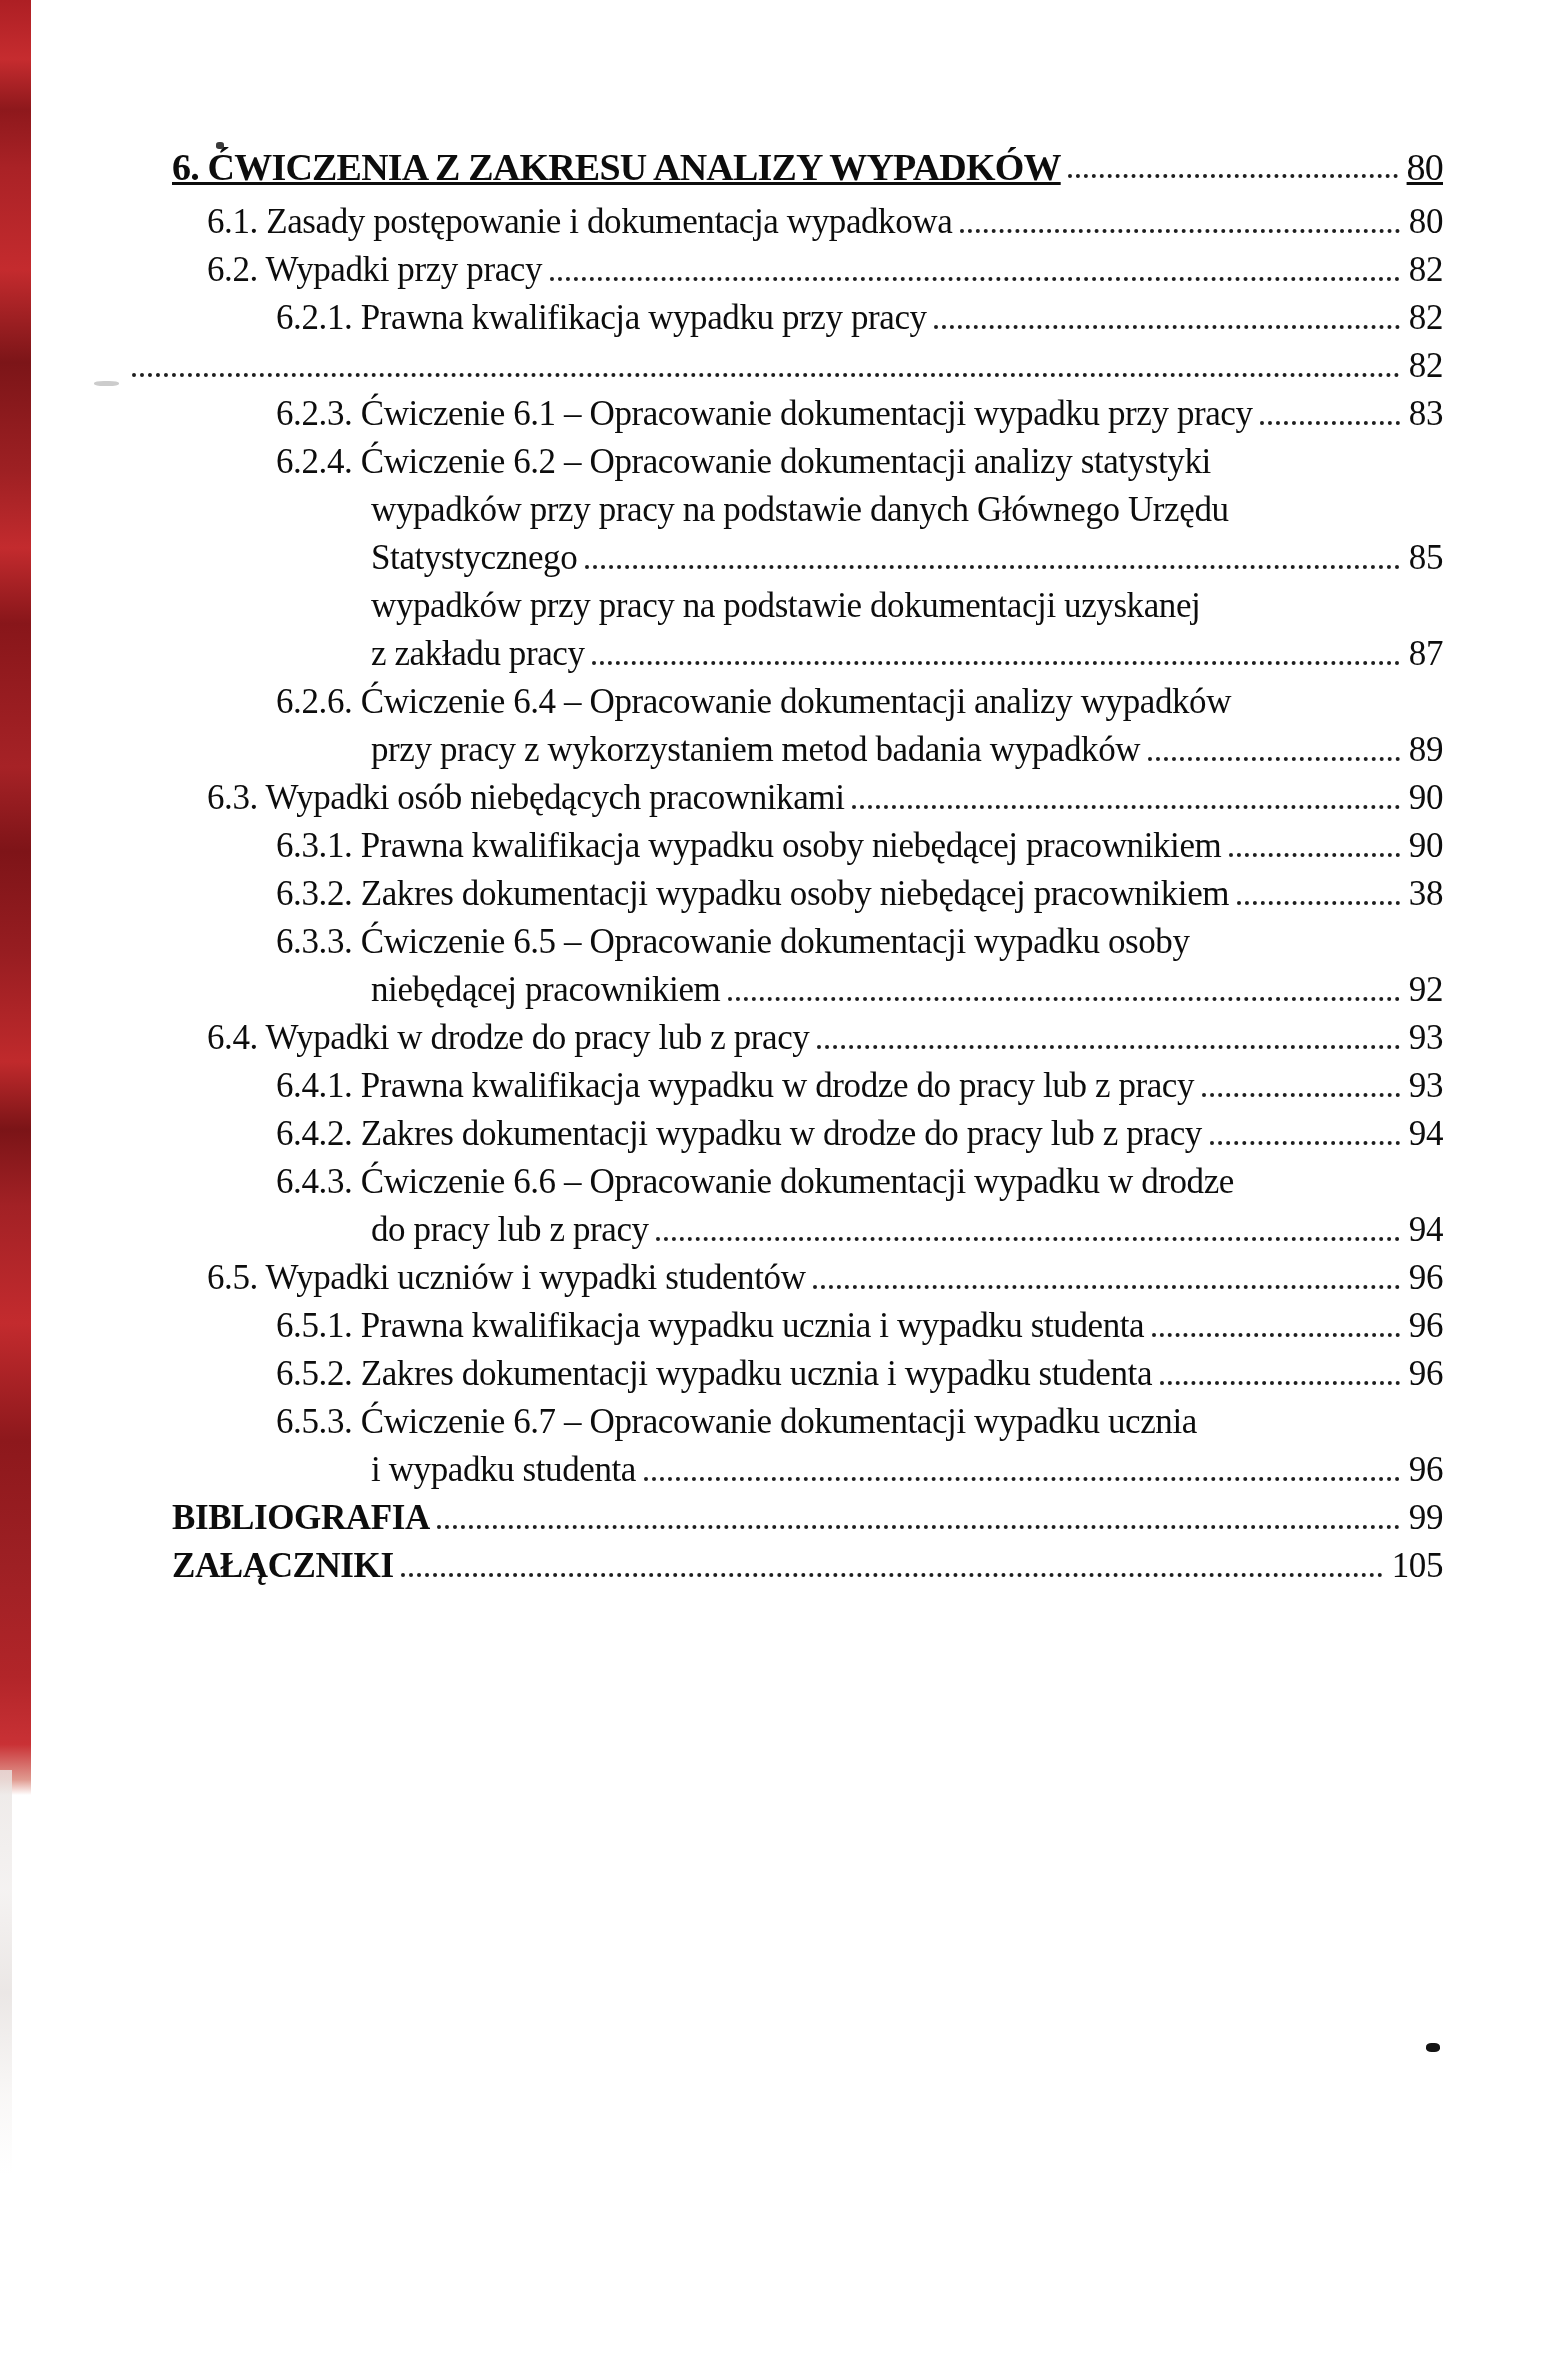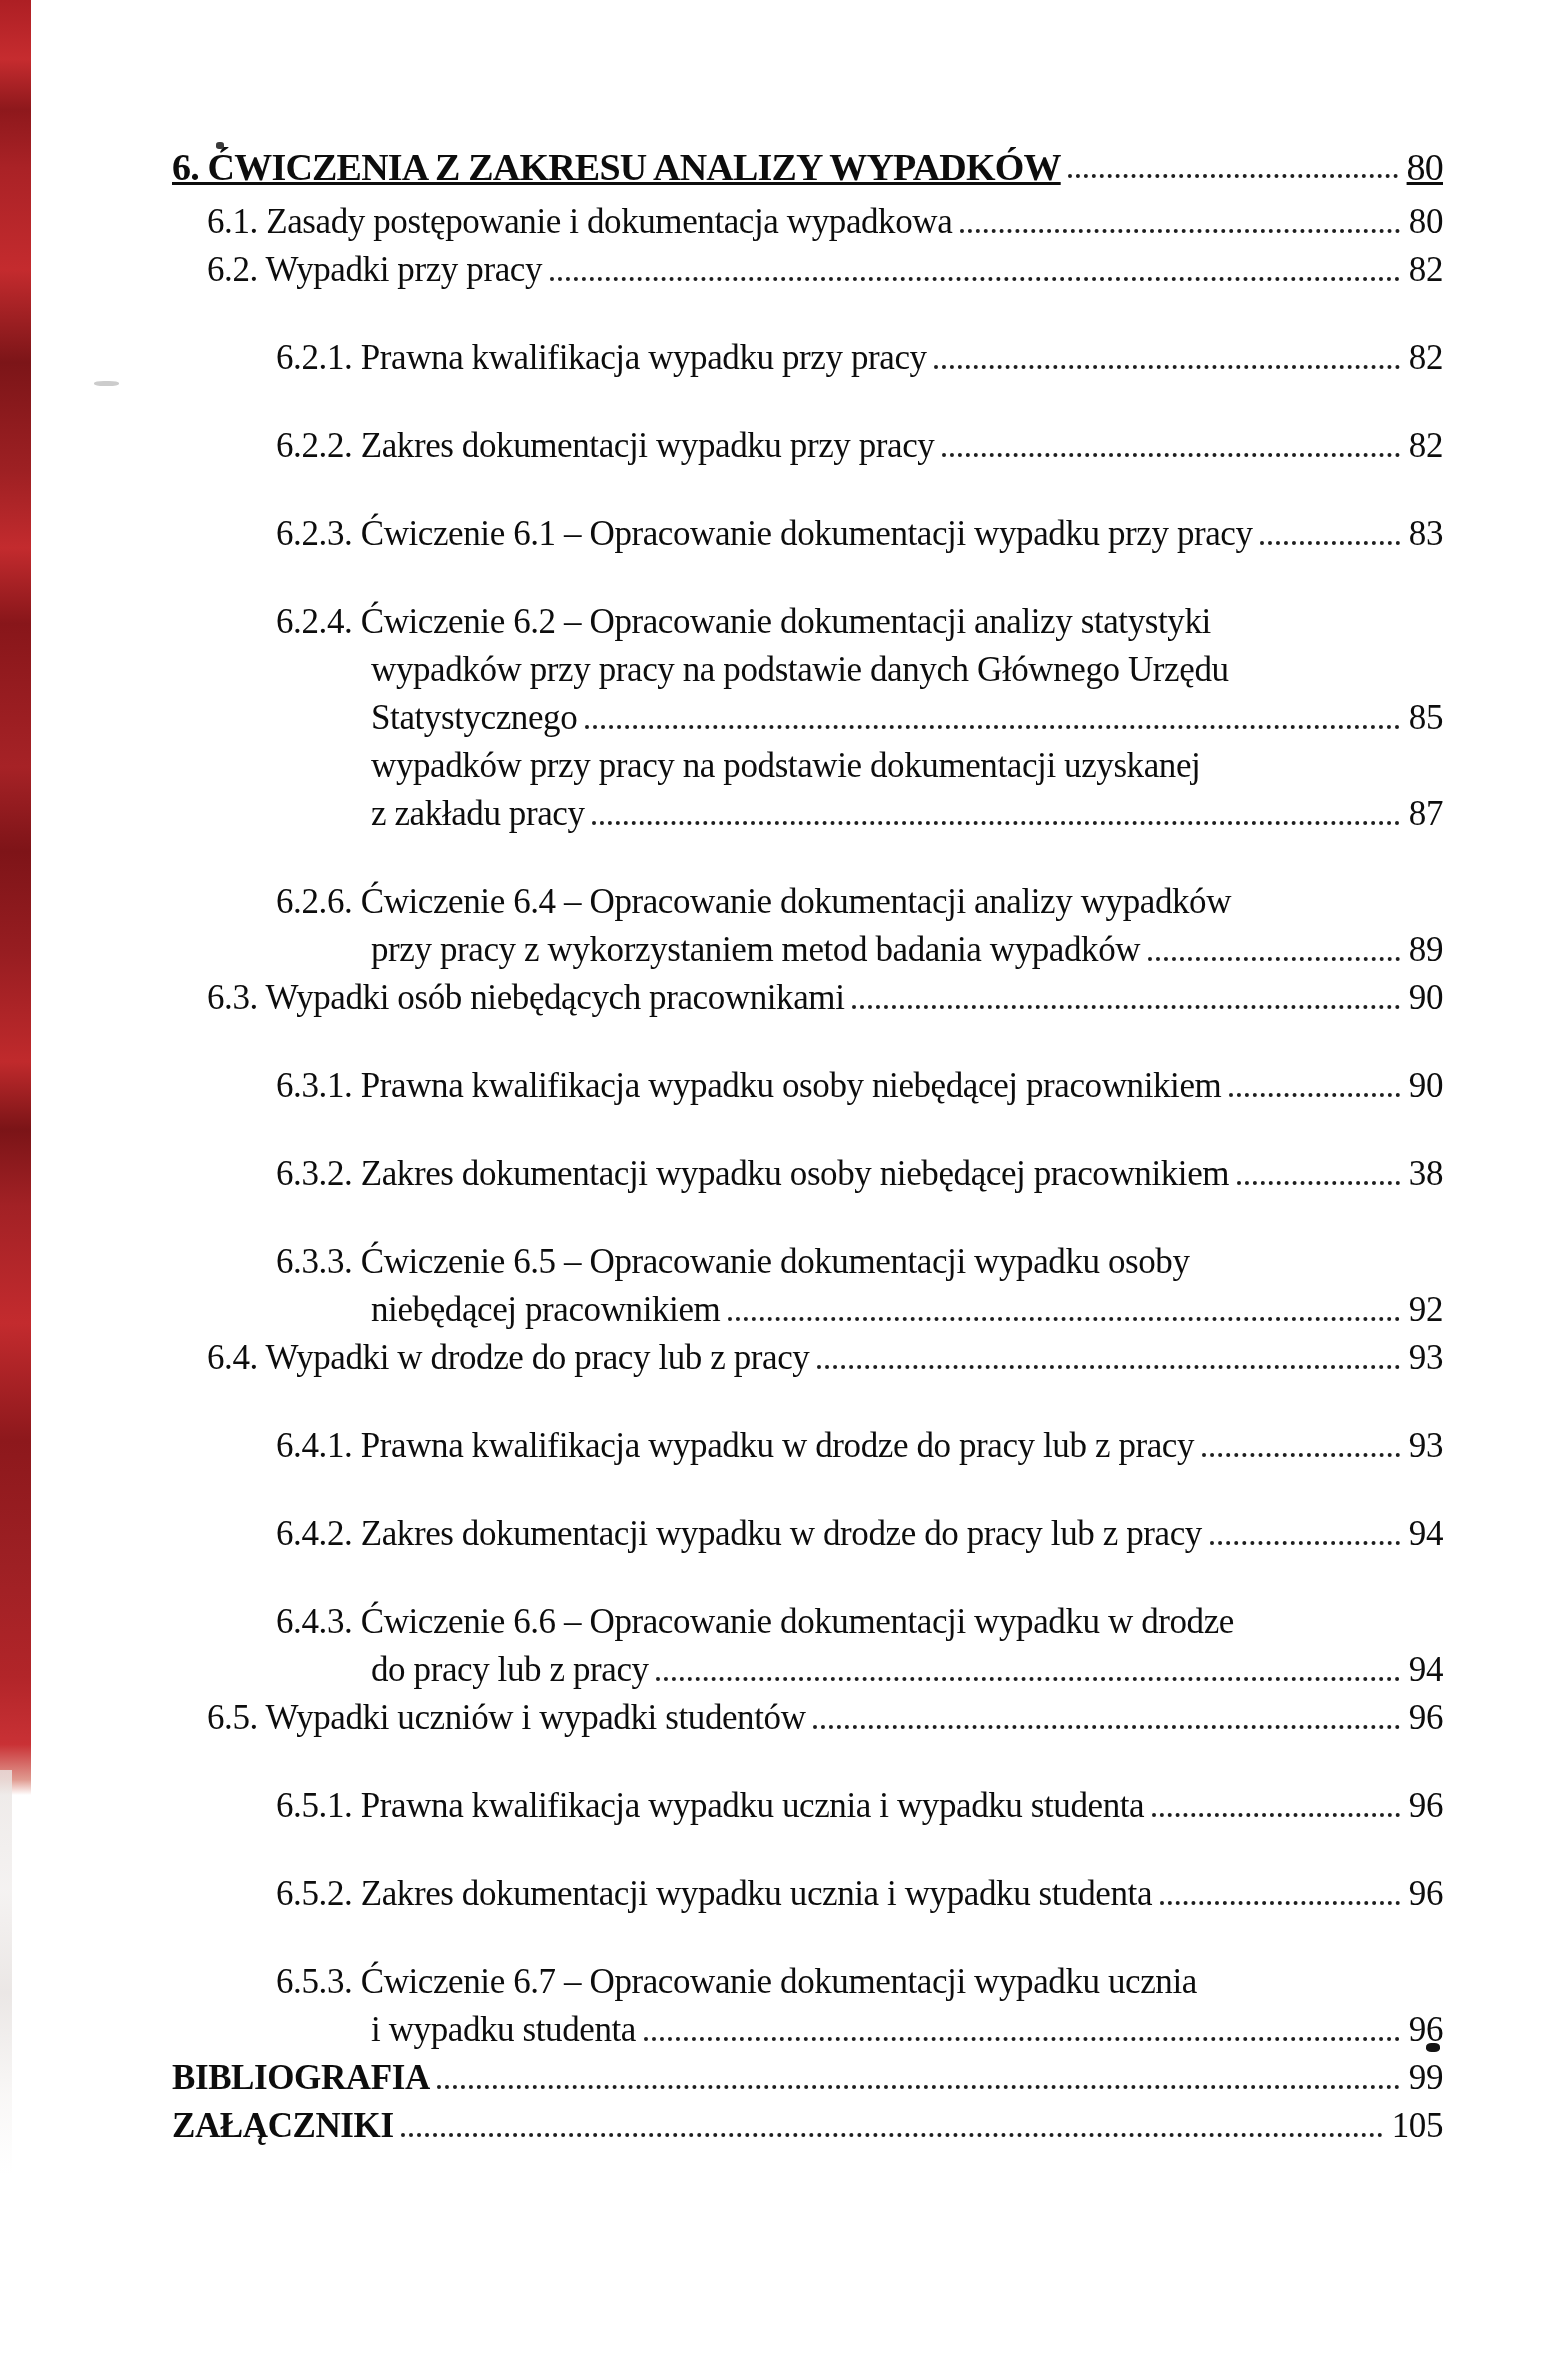--- a/index.html
+++ b/index.html
@@ -38,21 +38,21 @@
     min-width:11.8px;
     border-bottom:4.2px dotted #1e1e1e;
     margin:0 8.4px 12.6px 7.6px;
   }
   .row .page{flex:0 0 auto;}
   .row.bold .label{font-weight:bold;}
   .row.lvl-h{font-size:38px;letter-spacing:-0.8px;margin-bottom:7px;text-decoration:underline;}
   .row.lvl-h .label{padding-left:48px;}
   .row.lvl-0 .label{padding-left:48px;}
   .row.lvl-1 .label{padding-left:83px;}
-  .row.lvl-2 .label{padding-left:152px;margin-top:40px;}
+  .row.lvl-2 .label{padding-left:152px;}
   .row.lvl-3 .label{padding-left:247px;}
   .speck{position:absolute;border-radius:40%;}
 </style>
 </head>
 <body>
 
 <div id="binding-strip" style="background: linear-gradient(rgb(173, 31, 36) 0%, rgb(198, 44, 47) 3.29%, rgb(142, 24, 28) 6.1%, rgb(170, 34, 38) 9.39%, rgb(196, 43, 46) 15.02%, rgb(124, 21, 24) 20.19%, rgb(158, 32, 35) 26.29%, rgb(195, 43, 46) 30.52%, rgb(136, 22, 26) 34.74%, rgb(166, 34, 38) 42.72%, rgb(126, 20, 24) 47.42%, rgb(151, 29, 33) 53.05%, rgb(192, 42, 44) 59.15%, rgb(123, 20, 23) 62.91%, rgb(162, 33, 37) 67.14%, rgb(195, 43, 46) 73.71%, rgb(141, 24, 28) 80.28%, rgb(158, 32, 36) 87.32%, rgb(178, 37, 41) 93.43%, rgb(201, 49, 53) 97.18%, rgb(224, 154, 144) 99.15%, rgb(255, 255, 255) 100%);"></div>
 <div id="edge-streaks"></div>
 
 <div id="toc">
@@ -74,21 +74,20 @@
     <span class="page">82</span>
   </div>
 
   <div class="row lvl-2">
     <span class="label">6.2.1. Prawna kwalifikacja wypadku przy pracy</span>
     <span class="leader"></span>
     <span class="page">82</span>
   </div>
 
   <div class="row lvl-2">
-    <span class="label">6.2.2. Zakres dokumentacji wypadku przy pracy</span>
     <span class="leader"></span>
     <span class="page">82</span>
   </div>
 
   <div class="row lvl-2">
     <span class="label">6.2.3. Ćwiczenie 6.1 – Opracowanie dokumentacji wypadku przy pracy</span>
     <span class="leader"></span>
     <span class="page">83</span>
   </div>
 

